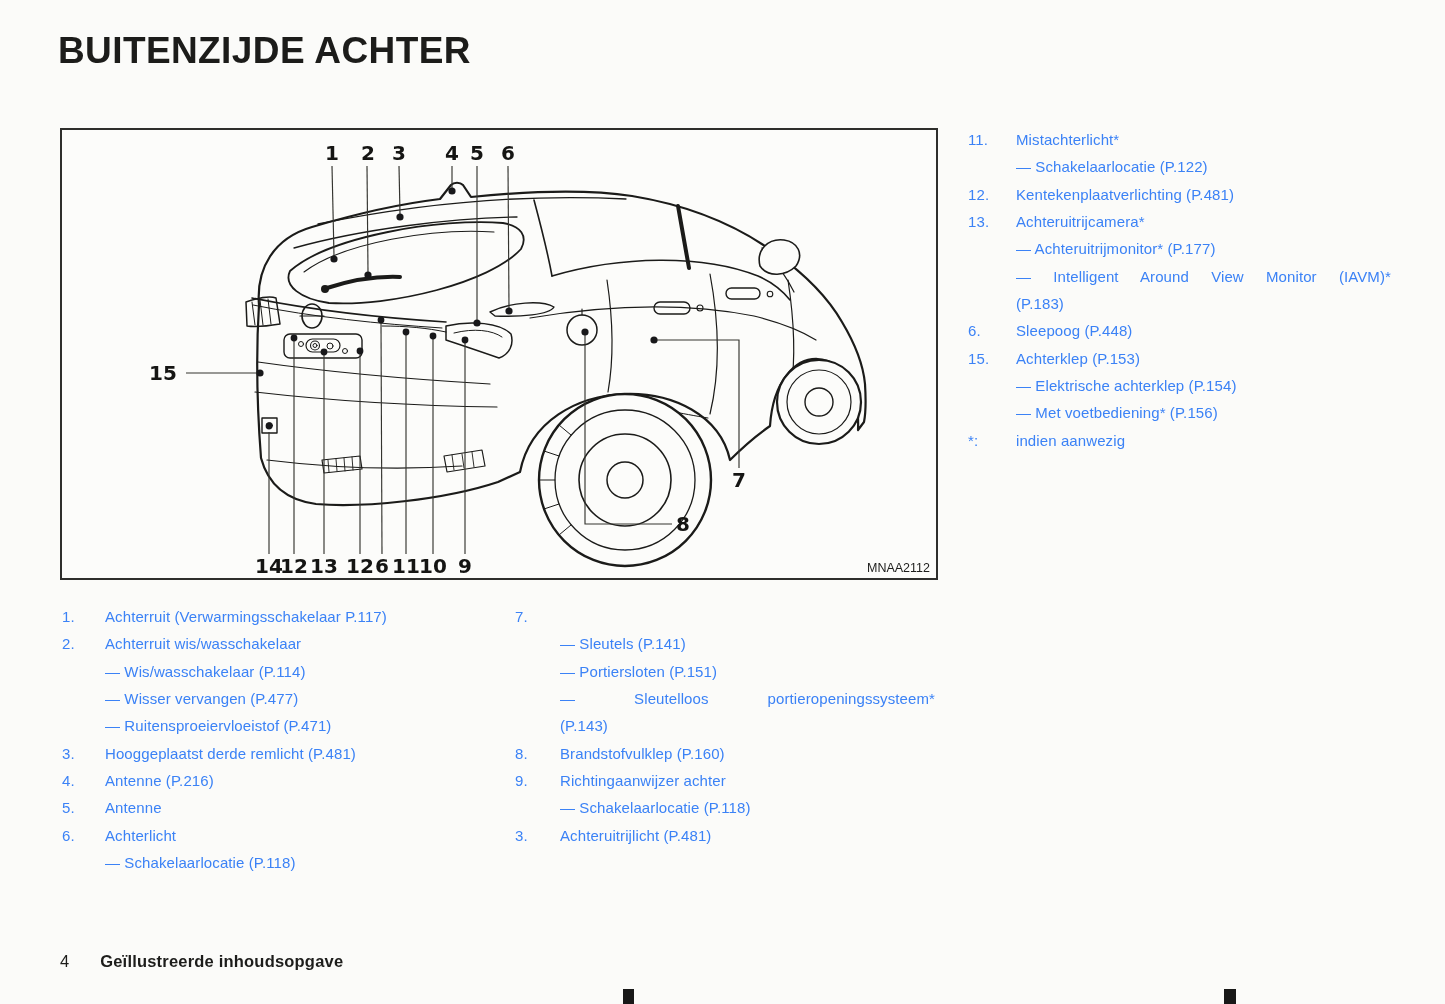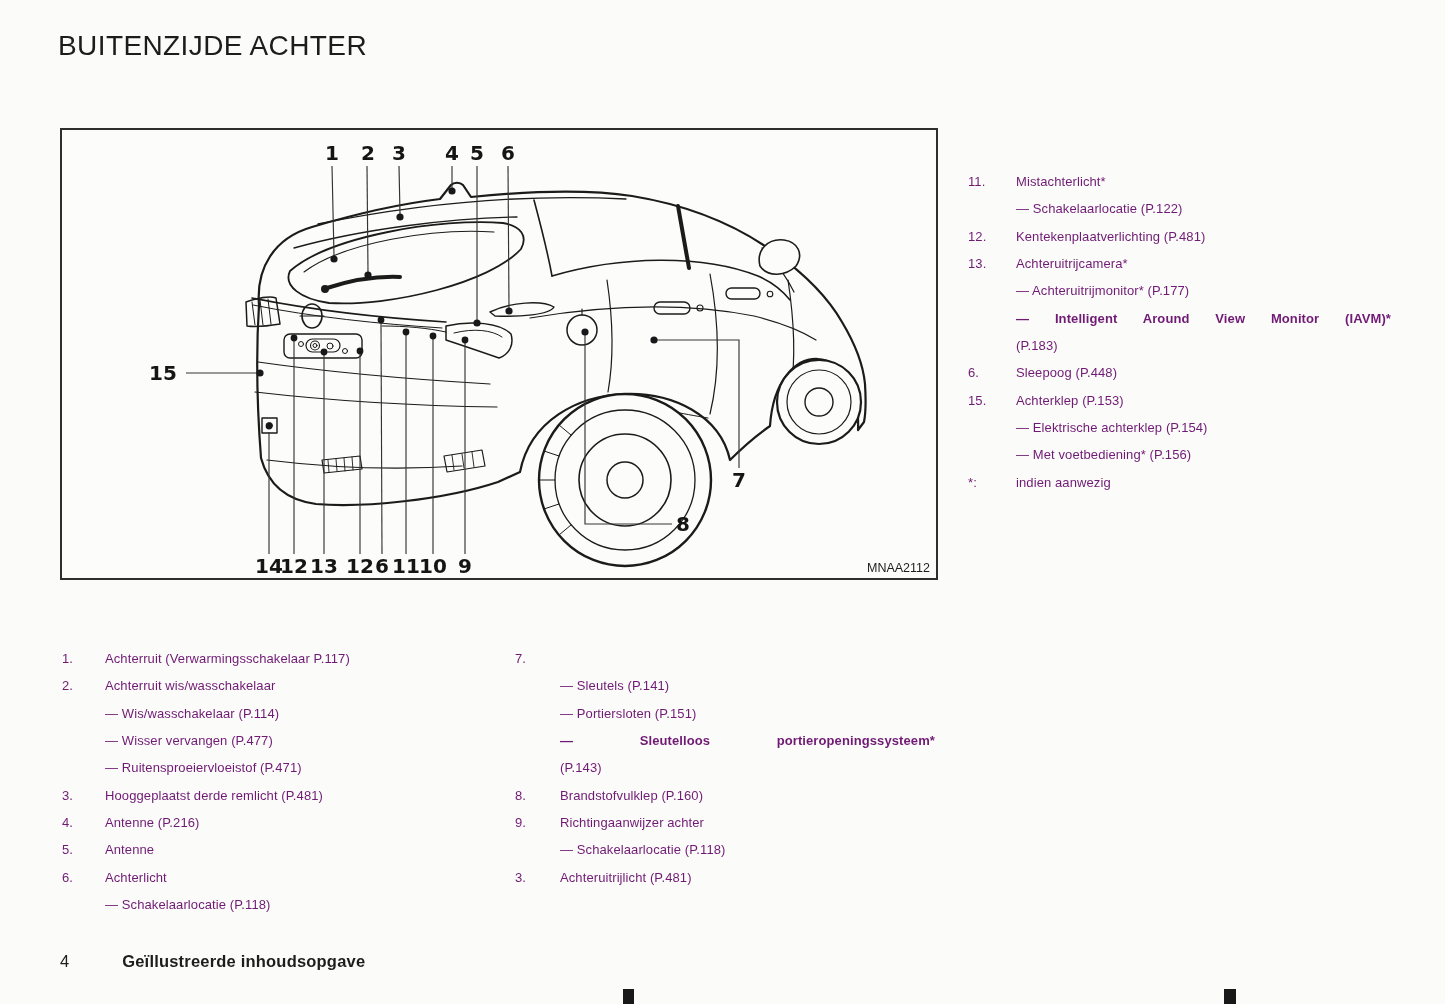--- a/index.html
+++ b/index.html
@@ -6,50 +6,50 @@
   html,body { width:1445px; height:1004px; }
   body {
     position:relative;
     background:#fbfbf9;
     font-family:"Liberation Sans", sans-serif;
     color:#1d1d1b;
     overflow:hidden;
   }
   .page-title {
     position:absolute; left:58px; top:30px;
-    font-size:28px; font-weight:normal; letter-spacing:.4px;
+    font-size:37px; font-weight:bold; letter-spacing:.4px;
     color:#1c1c1a;
   }
   .diagram-frame {
     position:absolute; left:60px; top:128px;
     width:878px; height:452px;
     border:2px solid #2e2e2c;
     background:#fcfcfa;
   }
   .col {
     position:absolute;
-    font-size:13px; line-height:27.35px;
-    letter-spacing:.1px; color:#701a75;margin-top:42px;
+    font-size:15px; line-height:27.35px;
+    letter-spacing:.1px; color:#3b82f6;
   }
   .col .row { display:flex; }
   .col .num { flex:0 0 43px; }
   .col-mid .num { flex:0 0 45px; }
   .col-right .num { flex:0 0 48px; }
   .col .txt { flex:1; }
-  .txt.just { text-align:justify; text-align-last:justify;font-weight:bold; }
+  .txt.just { text-align:justify; text-align-last:justify; }
   .col-left  { left:62px;  top:603px; width:424px; }
   .col-mid   { left:515px; top:603px; width:420px; }
   .col-right { left:968px; top:126px; width:423px; }
   .page-footer {
     position:absolute; left:60px; top:952px;
     display:flex; align-items:baseline; gap:31px;
     font-size:16.5px;
   }
   .page-footer .pgnum { font-weight:normal; }
-  .page-footer .section { font-weight:bold; letter-spacing:.2px;margin-left:22px; }
+  .page-footer .section { font-weight:bold; letter-spacing:.2px; }
   .crop-mark { position:absolute; background:#181818; }
   .crop-mark.m1 { left:623px; top:989px; width:11px; height:15px; }
   .crop-mark.m2 { left:1224px; top:989px; width:12px; height:15px; }
   svg text.callout {
     font-family:"DejaVu Sans", sans-serif;
     font-weight:bold; font-size:20px; fill:#151513;
   }
   svg text.figcode {
     font-family:"Liberation Sans", sans-serif;
     font-size:12.5px; fill:#1d1d1b;

